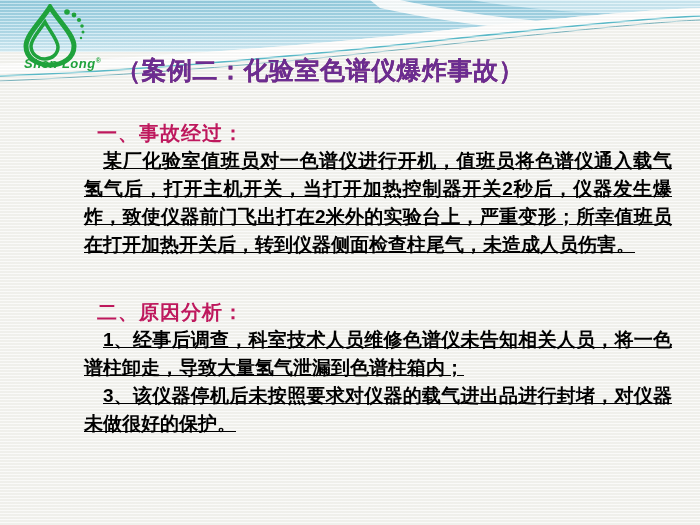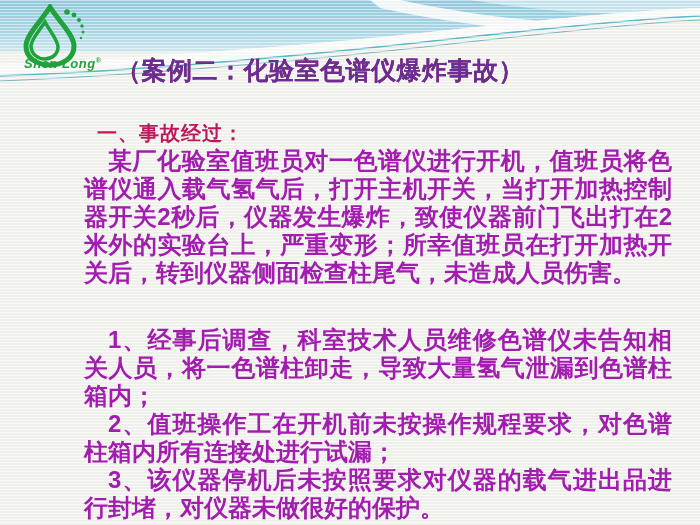--- a/index.html
+++ b/index.html
@@ -37,22 +37,23 @@
   }
   .section-heading{
     position:absolute;z-index:4;
     font-size:20px;font-weight:bold;color:#be185d;
     letter-spacing:1px;white-space:nowrap;
   }
   .heading-1{left:97px;top:120px;}
   .heading-2{left:97px;top:299px;}
   .bodytext{
     position:absolute;left:84px;width:588px;z-index:4;
-    font-size:24px;line-height:28px;font-weight:bold;color:#a21caf;
+    font-size:19px;line-height:28px;font-weight:bold;color:#000000;
     text-align:justify;
+    text-decoration:underline;
   }
   .para-block-1{top:147px;}
   .para-block-2{top:326px;}
   .bodytext p{margin:0;text-indent:1em;}
 </style>
 </head>
 <body>
 
 <div class="slide">
 
@@ -96,19 +97,19 @@
   </svg>
   <div class="logo-text"><span>Shen Long</span><sup>®</sup></div>
 
   <div class="slide-title">（案例二：化验室色谱仪爆炸事故）</div>
 
   <div class="section-heading heading-1">一、事故经过：</div>
   <div class="bodytext para-block-1">
     <p>某厂化验室值班员对一色谱仪进行开机，值班员将色谱仪通入载气氢气后，打开主机开关，当打开加热控制器开关2秒后，仪器发生爆炸，致使仪器前门飞出打在2米外的实验台上，严重变形；所幸值班员在打开加热开关后，转到仪器侧面检查柱尾气，未造成人员伤害。</p>
   </div>
 
+  <div class="section-heading heading-2">二、原因分析：</div>
   <div class="bodytext para-block-2">
     <p>1、经事后调查，科室技术人员维修色谱仪未告知相关人员，将一色谱柱卸走，导致大量氢气泄漏到色谱柱箱内；</p>
-    <p>2、值班操作工在开机前未按操作规程要求，对色谱柱箱内所有连接处进行试漏；</p>
     <p>3、该仪器停机后未按照要求对仪器的载气进出品进行封堵，对仪器未做很好的保护。</p>
   </div>
 
 </div>
 
 </body></html>

